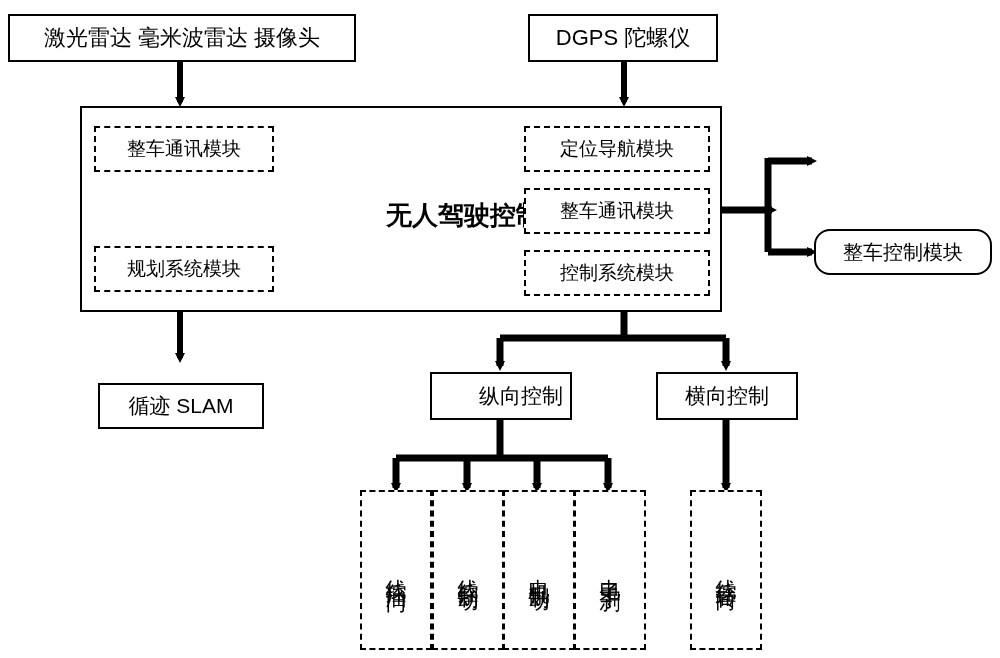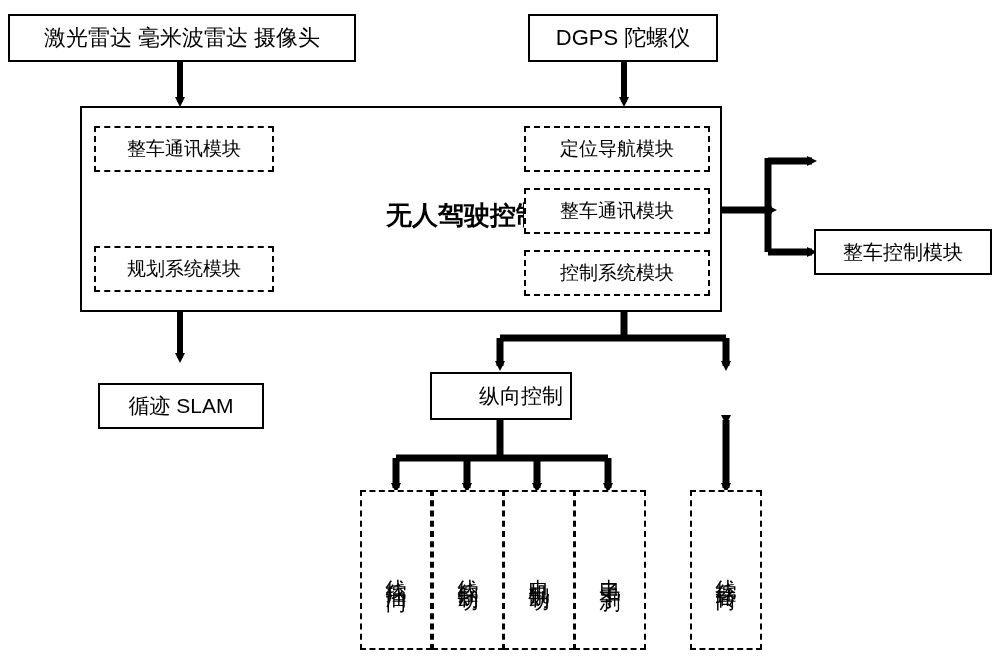--- a/index.html
+++ b/index.html
@@ -112,32 +112,35 @@
 
   <div class="box dashed" style="left:524px;top:188px;width:186px;height:46px;font-size:19px;">
     <span>整车通讯模块</span>
   </div>
 
   <div class="box dashed" style="left:524px;top:250px;width:186px;height:46px;font-size:19px;">
     <span>控制系统模块</span>
   </div>
 
 
-  <div class="box" style="left:814px;top:229px;width:178px;height:46px;font-size:20px;">
+  <div class="box" style="left:814px;top:229px;width:178px;height:46px;font-size:20px;border-radius:16px;">
     <span>整车控制模块</span>
   </div>
 
   <div class="box" style="left:98px;top:362px;width:166px;height:46px;font-size:21px;margin-top:21px;">
     <span>循迹  SLAM</span>
   </div>
 
   <div class="box" style="left:430px;top:372px;width:142px;height:48px;font-size:21px;padding-left:40px;">
     <span>纵向控制</span>
   </div>
 
+  <div class="box" style="left:656px;top:372px;width:142px;height:48px;font-size:21px;">
+    <span>横向控制</span>
+  </div>
 
   <div class="box dashed" style="left:360px;top:490px;width:72px;height:160px;font-size:21px;">
     <span class="vtext">线控油门</span>
   </div>
 
   <div class="box dashed" style="left:432px;top:490px;width:72px;height:160px;font-size:21px;">
     <span class="vtext">线控制动</span>
   </div>
 
   <div class="box dashed" style="left:503px;top:490px;width:72px;height:160px;font-size:21px;">

